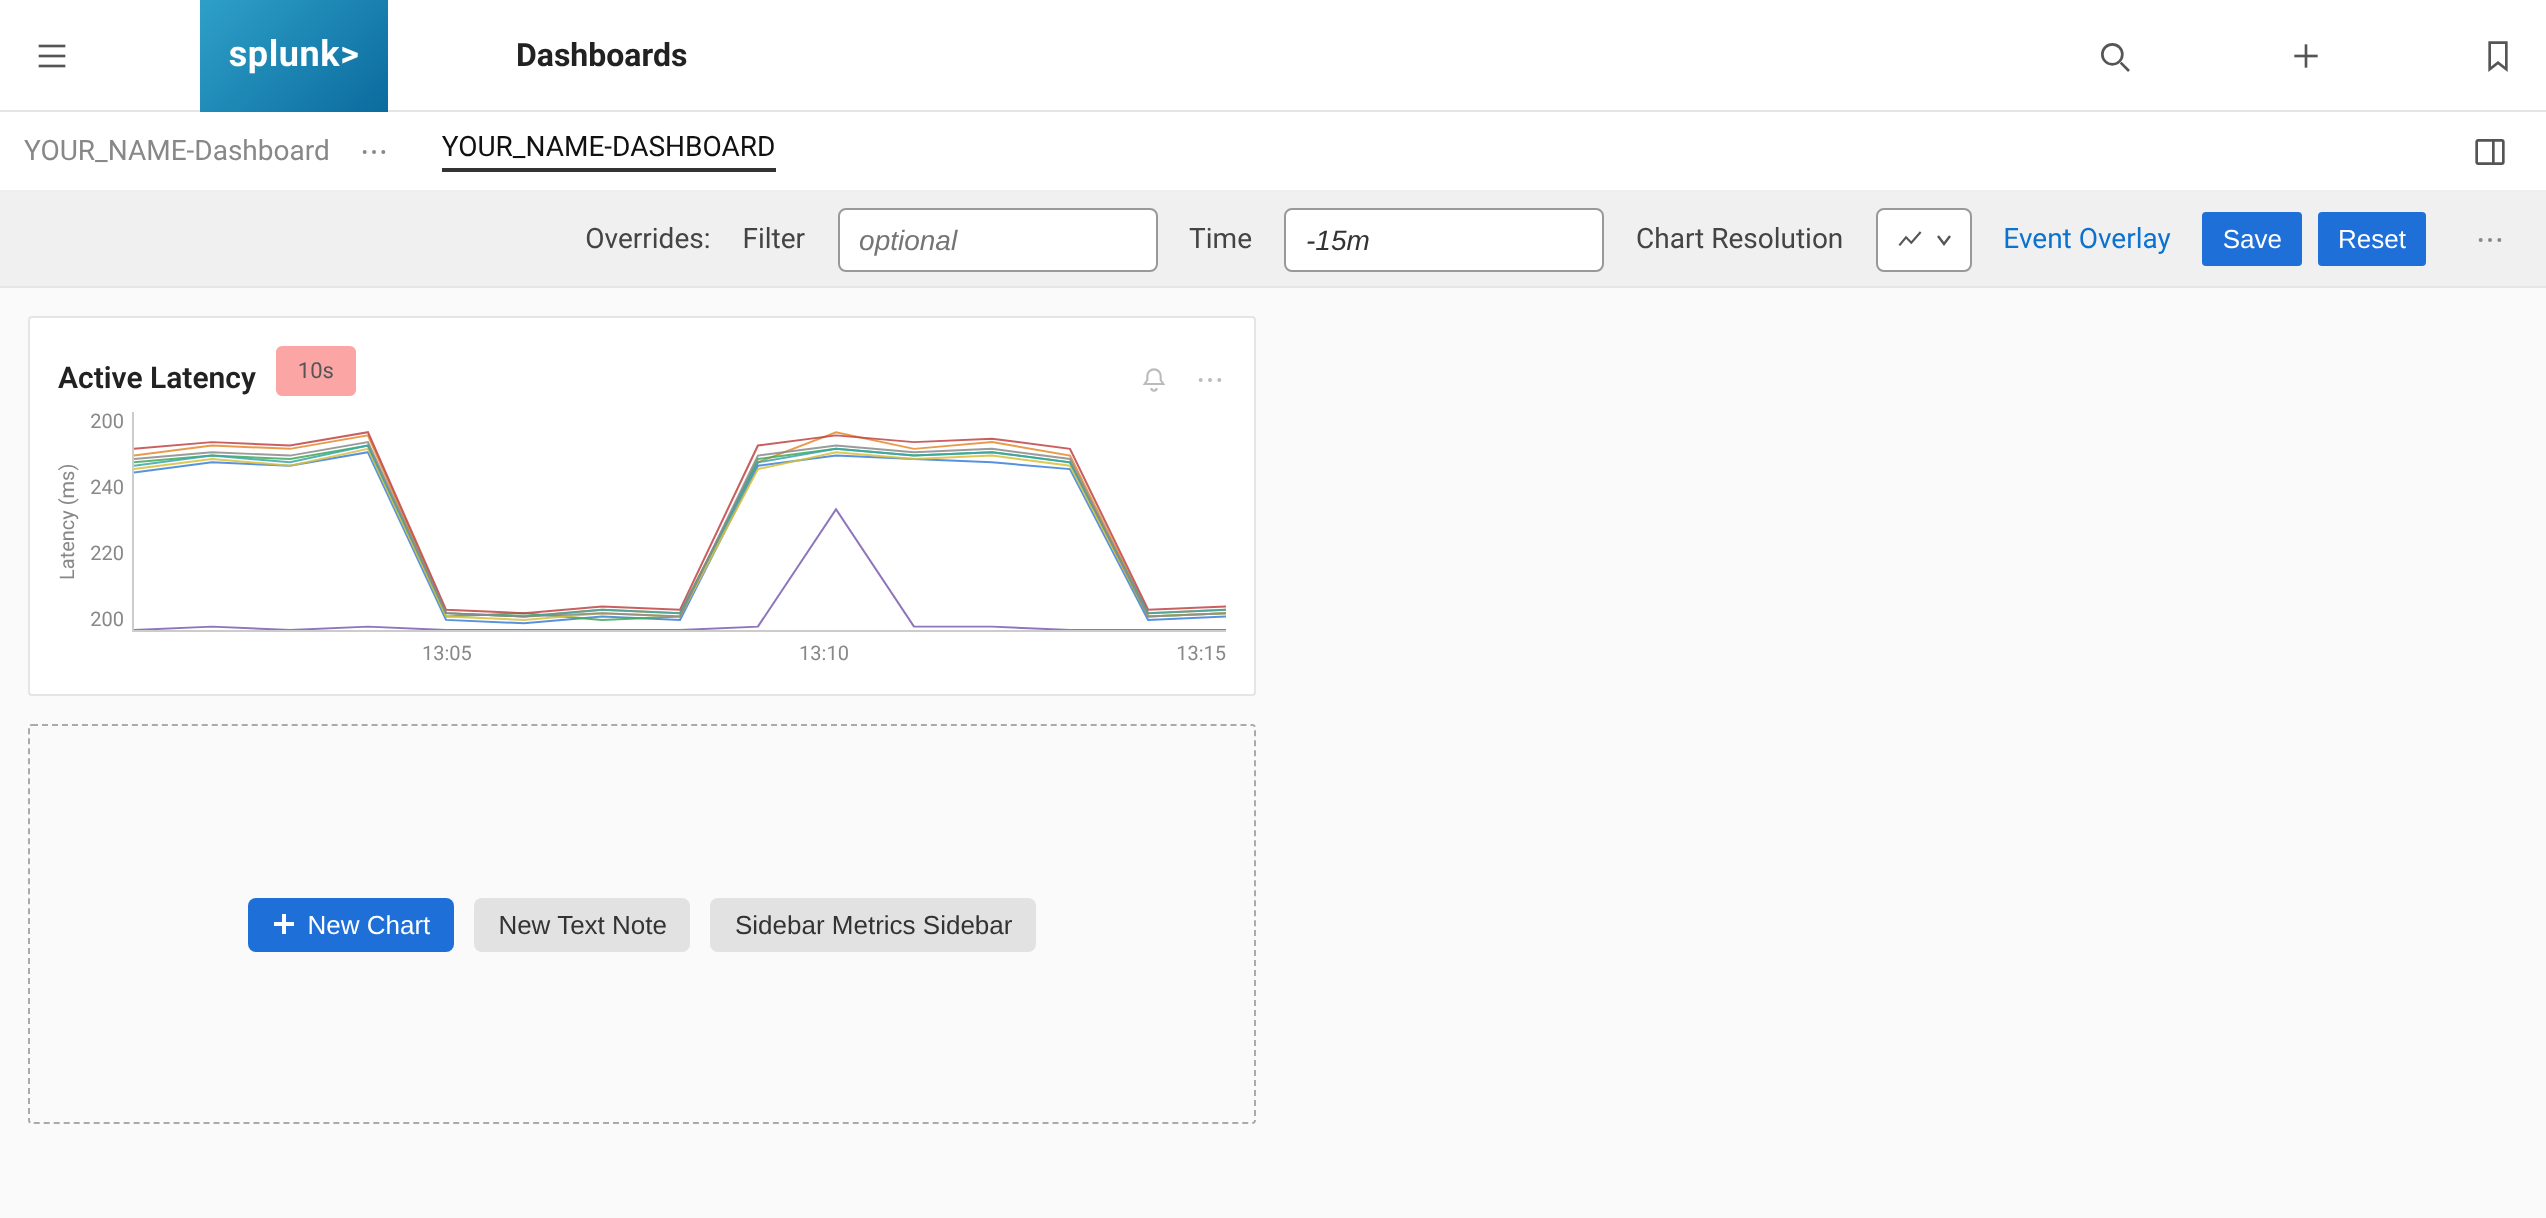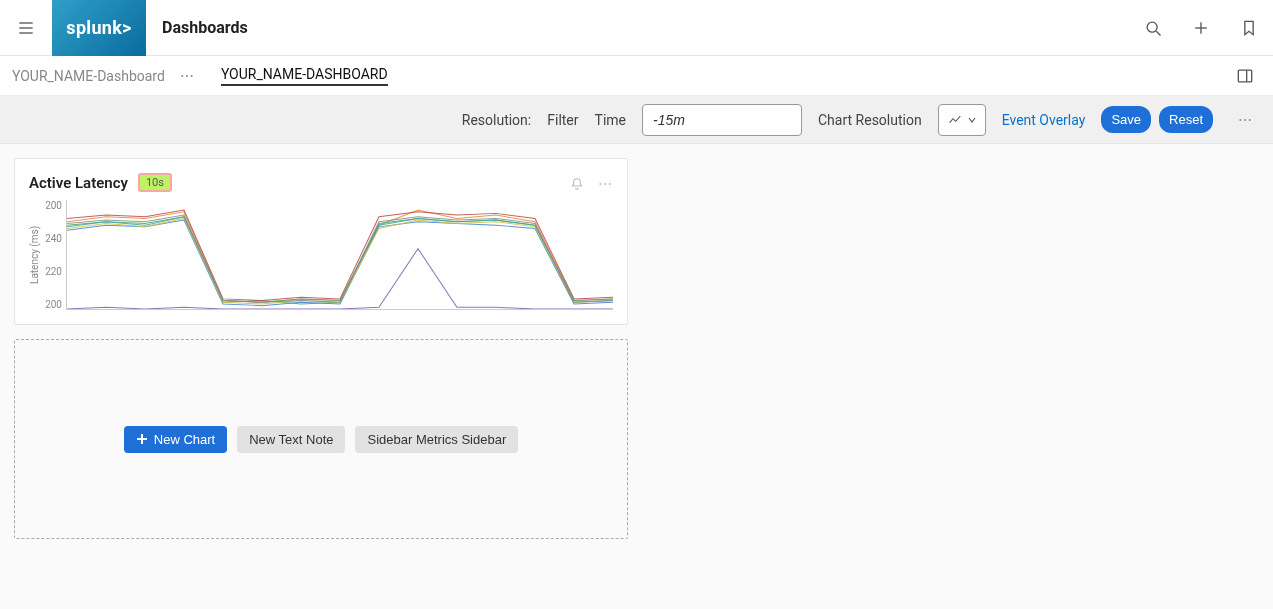--- a/index.html
+++ b/index.html
@@ -1,19 +1,19 @@
 <!DOCTYPE html>
 <html><head>
 <meta charset="utf-8">
 <style>
   * { box-sizing: border-box; margin: 0; padding: 0; }
   html, body { width: 1273px; height: 609px; font-family: -apple-system, BlinkMacSystemFont, "Segoe UI", Roboto, Helvetica, Arial, sans-serif; background: #fafafa; color: #333; overflow: hidden; }
 
   
-  .app-header { height: 56px; display: flex; align-items: center; background: #fff; border-bottom: 1px solid #e5e5e5; }
+  .app-header { height: 56px; display: flex; align-items: center; background: #fff; border-bottom: 1px solid #e5e5e5; gap: 48px; }
   .hamburger-btn { width: 52px; height: 56px; display: flex; align-items: center; justify-content: center; cursor: pointer; }
   .logo-box { width: 94px; height: 56px; background: linear-gradient(135deg, #2ea0c8 0%, #0b6b9e 100%); display: flex; align-items: center; justify-content: center; color:#fff; font-weight:700; font-size: 18px; letter-spacing: 0.3px; }
   .app-title { font-size: 16px; font-weight: 700; margin-left: 16px; color:#222; }
   .header-spacer { flex: 1; }
   .header-icon { width: 48px; height: 56px; display:flex; align-items:center; justify-content:center; cursor:pointer; }
 
   
   .crumb-bar { height: 40px; display: flex; align-items: center; padding: 0 12px; background: #fff; border-bottom: 1px solid #eee; }
   .crumb-muted { font-size: 14px; color: #888; margin-right: 8px; }
   .crumb-active { font-size: 14px; color: #111; border-bottom: 2px solid #333; padding-bottom: 2px; }
@@ -23,34 +23,34 @@
 
   
   .overrides-bar { height: 48px; background: #f0f0f0; border-bottom: 1px solid #e5e5e5; display: flex; align-items: center; justify-content: flex-end; padding-right: 12px; gap: 16px; }
   .ov-label { font-size: 14px; color: #444; }
   .ov-input { height: 32px; border: 1px solid #999; border-radius: 4px; padding: 0 10px; font-size: 14px; color:#333; font-style: normal; background:#fff; }
   .ov-input.filter { width: 160px; }
   .ov-input.time  { width: 160px; font-style: italic; }
   .ov-res { font-size:14px; color:#444; }
   .ov-resbtn { height:32px; padding:0 8px; border:1px solid #999; border-radius:4px; background:#fff; display:flex; align-items:center; gap:4px; cursor:pointer; }
   .link { color:#0b72d0; font-size:14px; cursor:pointer; }
-  .btn { font-size:13px; padding:6px 10px; border-radius:12px; border:none; cursor:pointer; }
+  .btn { font-size:13px; padding:6px 10px; border-radius:2px; border:none; cursor:pointer; }
   .btn-primary { background:#1f6fd8; color:#fff; }
   .btn-primary + .btn-primary { margin-left:4px; }
   .btn-group{ display:flex; gap:4px; align-items:center; }
   .more-icon { width:32px; display:flex; align-items:center; justify-content:center; cursor:pointer; }
 
   
   .content { padding: 14px; display:flex; flex-direction:column; gap:14px; }
 
   
   .card { width: 614px; background:#fff; border:1px solid #e5e5e5; border-radius:2px; padding: 14px; position: relative; }
   .card-header { display:flex; align-items:flex-end; gap:10px; }
   .card-title { font-size:15px; font-weight:600; color:#222; }
-  .badge { font-size:11px; border:2px solid #fca5a5; border-radius:3px; padding:1px 6px; color:#555; background:#bef264; }
+  .badge { font-size:11px; border:5px solid #fca5a5; border-radius:3px; padding:1px 6px; color:#555; background:#fca5a5; }
   .card-actions { margin-left:auto; display:flex; gap:12px; align-items:center; color:#bbb; }
   .card-subtitle { font-size:12px; color:#aaa; margin-top:4px; }
   .chart-wrap { display:flex; margin-top:8px; }
   .ylabel { writing-mode: vertical-rl; transform: rotate(180deg); font-size:10px; color:#888; text-align:center; }
   .yaxis { width:26px; display:flex; flex-direction:column; justify-content:space-between; align-items:flex-end; font-size:10px; color:#888; padding-right:4px; height:110px; }
   .plot { flex:1; height:110px; border-left:1px solid #ccc; border-bottom:1px solid #ccc; position:relative; }
   .xaxis { display:flex; justify-content:space-between; font-size:10px; color:#888; padding:6px 0 0 48px; }
 
   
   .placeholder { width: 614px; height: 200px; border: 1px dashed #aaa; border-radius:2px; display:flex; align-items:center; justify-content:center; gap:10px; }
@@ -108,22 +108,23 @@
   <div class="crumb-spacer"></div>
   <div class="panel-icon">
     <svg class="icon" viewBox="0 0 24 24">
         <rect x="4" y="5" width="16" height="14" rx="1"></rect>
         <line x1="14" y1="5" x2="14" y2="19"></line>
       </svg>
   </div>
 </div>
 
 <div class="overrides-bar">
-  <span class="ov-label">Resolution:</span>
+  <span class="ov-label">Overrides:</span>
   <span class="ov-label">Filter</span>
+  <input class="ov-input filter" style="font-style: italic;" placeholder="optional">
   <span class="ov-label">Time</span>
   <input class="ov-input time" value="-15m" style="">
   <span class="ov-res">Chart Resolution</span>
   <div class="ov-resbtn">
     <svg class="icon-light" viewBox="0 0 24 24" style="stroke:#555;">
         <polyline points="4,16 9,10 13,14 20,6"></polyline>
       </svg>
     <svg width="10" height="10" viewBox="0 0 10 10">
         <polyline points="2,3 5,7 8,3" fill="none" stroke="#555" stroke-width="1.2"></polyline>
       </svg>
@@ -175,20 +176,25 @@
             <polyline points="0.0,30.5 37.1,25.4 74.3,27.1 111.4,20.3 148.6,104.9 185.7,106.6 222.9,103.2 260.0,104.9 297.1,27.1 334.3,22.0 371.4,23.7 408.6,25.4 445.7,28.8 482.9,104.9 520.0,103.2" fill="none" stroke="#3b7fd9" stroke-width="1" opacity="0.85"></polyline>
             <polyline points="0.0,25.4 37.1,22.0 74.3,23.7 111.4,16.9 148.6,103.2 185.7,101.5 222.9,104.9 260.0,103.2 297.1,23.7 334.3,18.6 371.4,22.0 408.6,20.3 445.7,25.4 482.9,103.2 520.0,101.5" fill="none" stroke="#3fa85a" stroke-width="1" opacity="0.85"></polyline>
             <polyline points="0.0,18.6 37.1,15.2 74.3,16.9 111.4,10.2 148.6,99.8 185.7,101.5 222.9,98.2 260.0,99.8 297.1,16.9 334.3,11.8 371.4,15.2 408.6,13.5 445.7,18.6 482.9,99.8 520.0,98.2" fill="none" stroke="#c04343" stroke-width="1" opacity="0.85"></polyline>
             <polyline points="0.0,28.8 37.1,23.7 74.3,27.1 111.4,18.6 148.6,103.2 185.7,104.9 222.9,101.5 260.0,103.2 297.1,28.8 334.3,20.3 371.4,23.7 408.6,22.0 445.7,27.1 482.9,103.2 520.0,101.5" fill="none" stroke="#d8c03a" stroke-width="1" opacity="0.85"></polyline>
             <polyline points="0.0,110.0 37.1,108.3 74.3,110.0 111.4,108.3 148.6,110.0 185.7,110.0 222.9,110.0 260.0,110.0 297.1,108.3 334.3,49.1 371.4,108.3 408.6,108.3 445.7,110.0 482.9,110.0 520.0,110.0" fill="none" stroke="#7a5db0" stroke-width="1" opacity="0.85"></polyline>
             <polyline points="0.0,27.1 37.1,22.0 74.3,25.4 111.4,16.9 148.6,101.5 185.7,103.2 222.9,99.8 260.0,101.5 297.1,25.4 334.3,18.6 371.4,22.0 408.6,20.3 445.7,25.4 482.9,101.5 520.0,99.8" fill="none" stroke="#3aa6a6" stroke-width="1" opacity="0.85"></polyline>
             <polyline points="0.0,23.7 37.1,20.3 74.3,22.0 111.4,15.2 148.6,101.5 185.7,103.2 222.9,101.5 260.0,103.2 297.1,22.0 334.3,16.9 371.4,20.3 408.6,18.6 445.7,23.7 482.9,103.2 520.0,101.5" fill="none" stroke="#8a8a8a" stroke-width="1" opacity="0.85"></polyline>
           </svg>
       </div>
     </div>
+    <div class="xaxis">
+      <span style="margin-left:25%;">13:05</span>
+      <span>13:10</span>
+      <span style="margin-right:0;">13:15</span>
+    </div>
   </div>
 
   <div class="placeholder">
     <button class="btn-new">
       <svg width="12" height="12" viewBox="0 0 12 12">
           <line x1="6" y1="1" x2="6" y2="11" stroke="#fff" stroke-width="2"></line>
           <line x1="1" y1="6" x2="11" y2="6" stroke="#fff" stroke-width="2"></line>
         </svg>
       <span>New Chart</span>
     </button>

